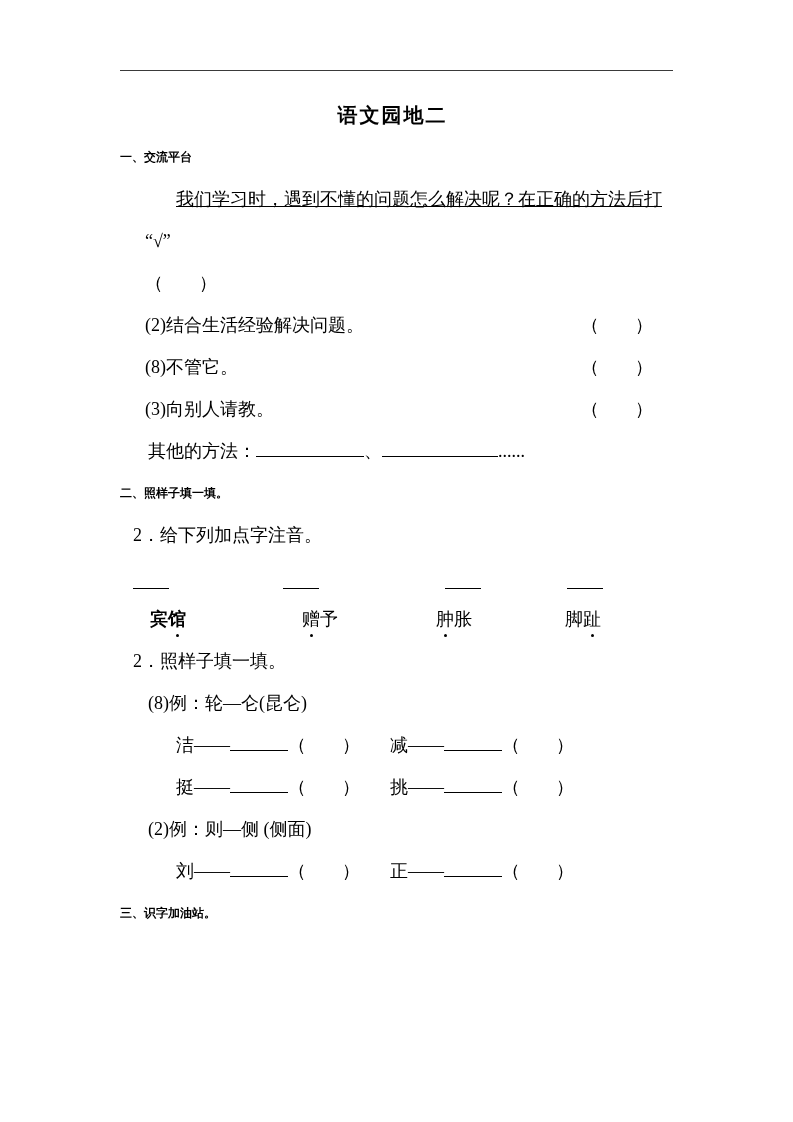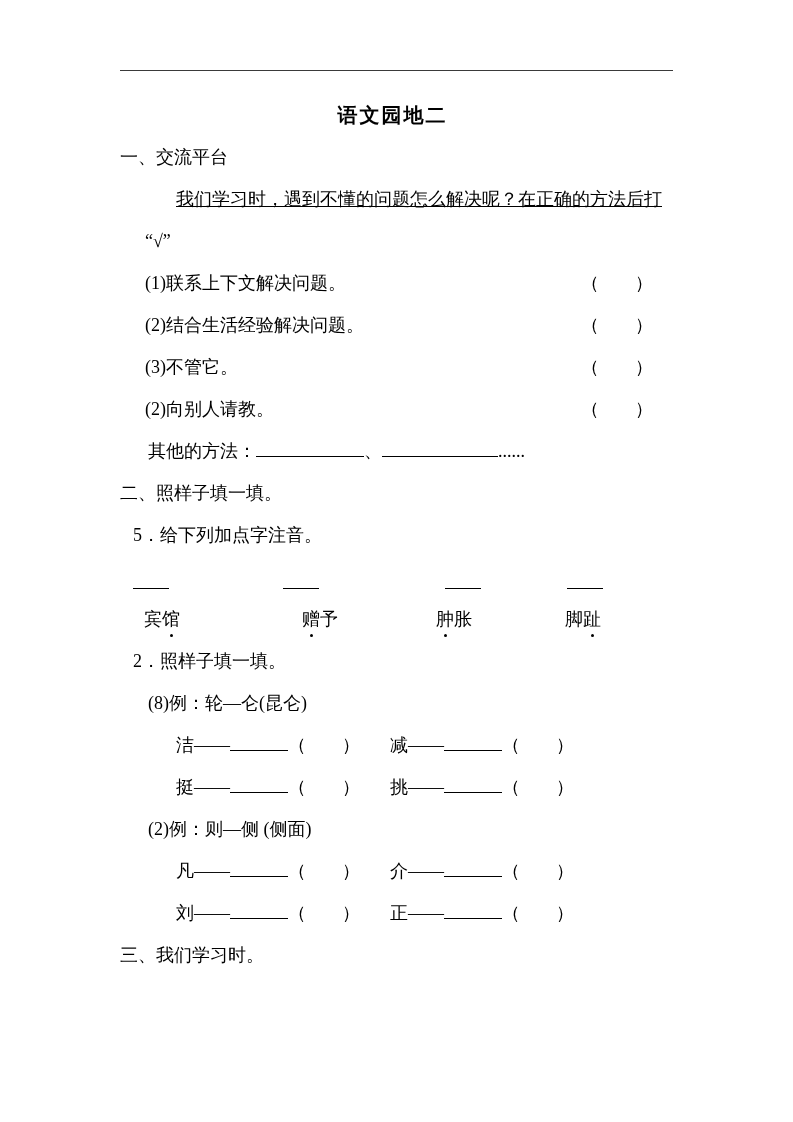--- a/index.html
+++ b/index.html
@@ -24,21 +24,21 @@
   }
   .content {
     position: absolute;
     top: 94px;
     left: 120px;
     width: 545px;
   }
   .row { height: 42px; line-height: 42px; white-space: nowrap; }
   .rel { position: relative; }
   .title-row { text-align: center; font-weight: bold; font-size: 20px; letter-spacing: 2px; }
-  .heading { font-weight: normal; font-size: 18px; }
+  .heading { font-weight: bold; font-size: 12px; }
   .indent-sm { padding-left: 13px; }
   .indent-md { padding-left: 25px; }
   .indent-lg { padding-left: 28px; }
   .indent-xl { padding-left: 56px; text-decoration: underline; }
   .item-row {
     display: flex;
     justify-content: space-between;
     padding-left: 25px;
     width: 533px;
     box-sizing: border-box;
@@ -54,21 +54,21 @@
   .blank-lg { width: 116px; }
   .pblank {
     position: absolute;
     bottom: 9px;
     width: 36px;
     height: 0;
     border-bottom: 1px solid #000;
   }
   .p1 { left: 13px; } .p2 { left: 163px; } .p3 { left: 325px; } .p4 { left: 447px; }
   .word { position: absolute; }
-  .w1 { left: 24px; } .w2 { left: 182px; } .w3 { left: 316px; } .w4 { left: 445px; }
+  .w1 { left: 30px; font-weight: bold; } .w2 { left: 182px; } .w3 { left: 316px; } .w4 { left: 445px; }
   .ch { position: relative; display: inline-block; line-height: 1.25; }
   .ch.dotted::after {
     content: "";
     position: absolute;
     left: 50%;
     margin-left: -1.5px;
     bottom: -6px;
     width: 3px;
     height: 3px;
     border-radius: 50%;
@@ -85,42 +85,41 @@
 
   <div class="content">
 
     <div class="row title-row">语文园地二</div>
 
     <div class="row heading">一、交流平台</div>
     <div class="row indent-xl">我们学习时，遇到不懂的问题怎么解决呢？在正确的方法后打</div>
     <div class="row indent-md">“√”</div>
 
     <div class="row item-row">
-      <span>(1)联系上下文解决问题。</span>
       <span>（　　）</span>
     </div>
     <div class="row item-row">
       <span>(2)结合生活经验解决问题。</span>
       <span>（　　）</span>
     </div>
     <div class="row item-row">
-      <span>(3)不管它。</span>
+      <span>(8)不管它。</span>
       <span>（　　）</span>
     </div>
     <div class="row item-row">
-      <span>(2)向别人请教。</span>
+      <span>(3)向别人请教。</span>
       <span>（　　）</span>
     </div>
 
     <div class="row indent-lg">
       <span>其他的方法：</span><span class="blank blank-md"></span><span>、</span><span class="blank blank-lg"></span><span>......</span>
     </div>
 
     <div class="row heading">二、照样子填一填。</div>
-    <div class="row indent-sm">5．给下列加点字注音。</div>
+    <div class="row indent-sm">2．给下列加点字注音。</div>
 
     <div class="row rel">
       <span class="pblank p1"></span>
       <span class="pblank p2"></span>
       <span class="pblank p3"></span>
       <span class="pblank p4"></span>
     </div>
 
     <div class="row rel">
       <span class="word w1"><span class="ch">宾</span><span class="ch dotted">馆</span></span>
@@ -135,22 +134,19 @@
     <div class="row fill-row">
       <span class="fill-cell"><span>洁</span><span>——</span><span class="blank blank-sm"></span><span>（　　）</span></span><span class="fill-cell"><span>减</span><span>——</span><span class="blank blank-sm"></span><span>（　　）</span></span>
     </div>
     <div class="row fill-row">
       <span class="fill-cell"><span>挺</span><span>——</span><span class="blank blank-sm"></span><span>（　　）</span></span><span class="fill-cell"><span>挑</span><span>——</span><span class="blank blank-sm"></span><span>（　　）</span></span>
     </div>
 
     <div class="row indent-lg">(2)例：则—侧 (侧面)</div>
 
     <div class="row fill-row">
-      <span class="fill-cell"><span>凡</span><span>——</span><span class="blank blank-sm"></span><span>（　　）</span></span><span class="fill-cell"><span>介</span><span>——</span><span class="blank blank-sm"></span><span>（　　）</span></span>
-    </div>
-    <div class="row fill-row">
       <span class="fill-cell"><span>刘</span><span>——</span><span class="blank blank-sm"></span><span>（　　）</span></span><span class="fill-cell"><span>正</span><span>——</span><span class="blank blank-sm"></span><span>（　　）</span></span>
     </div>
 
-    <div class="row heading">三、我们学习时。</div>
+    <div class="row heading">三、识字加油站。</div>
 
   </div>
 </div>
 
 </body></html>

